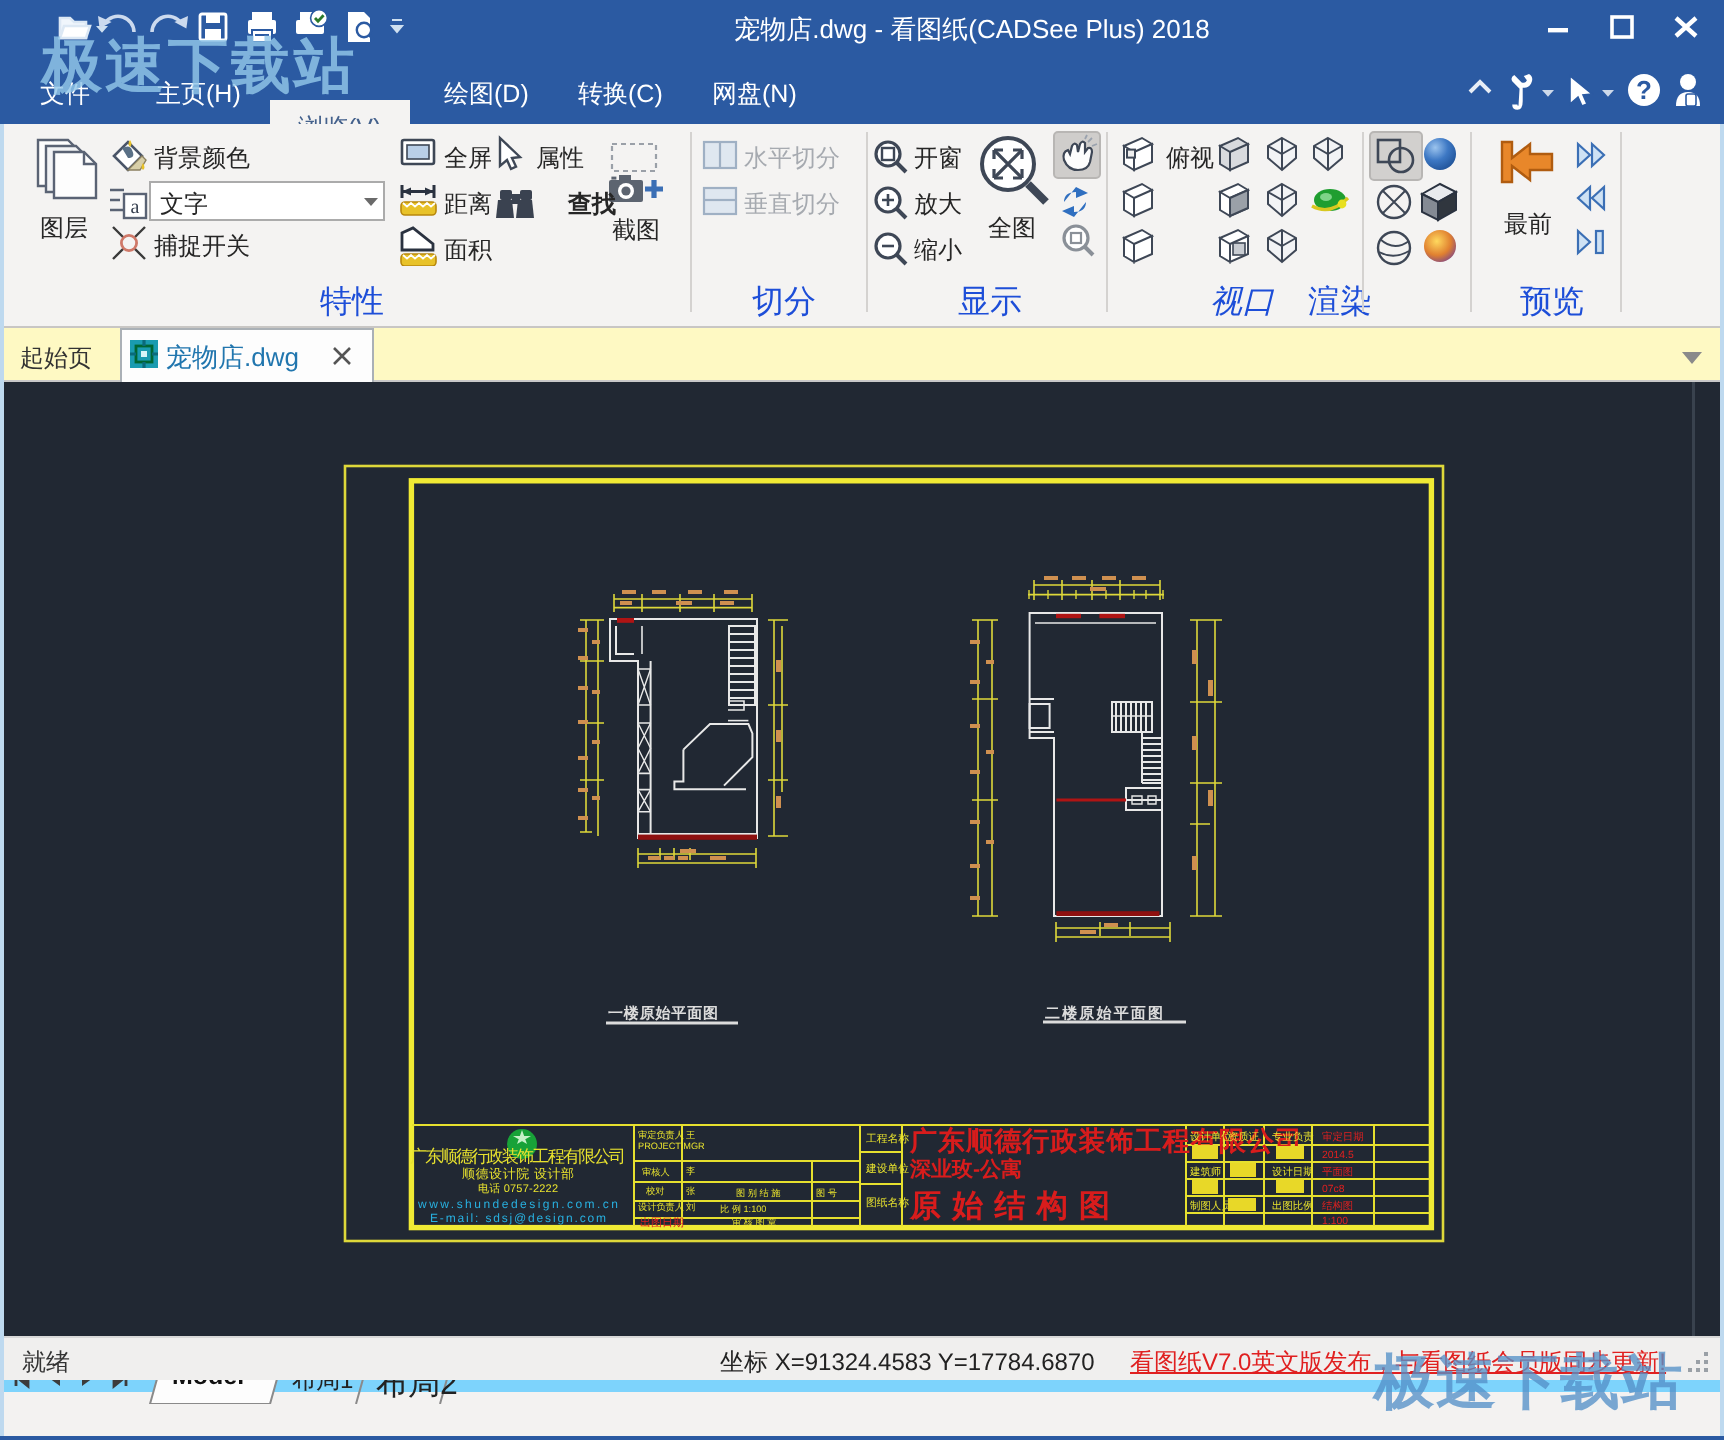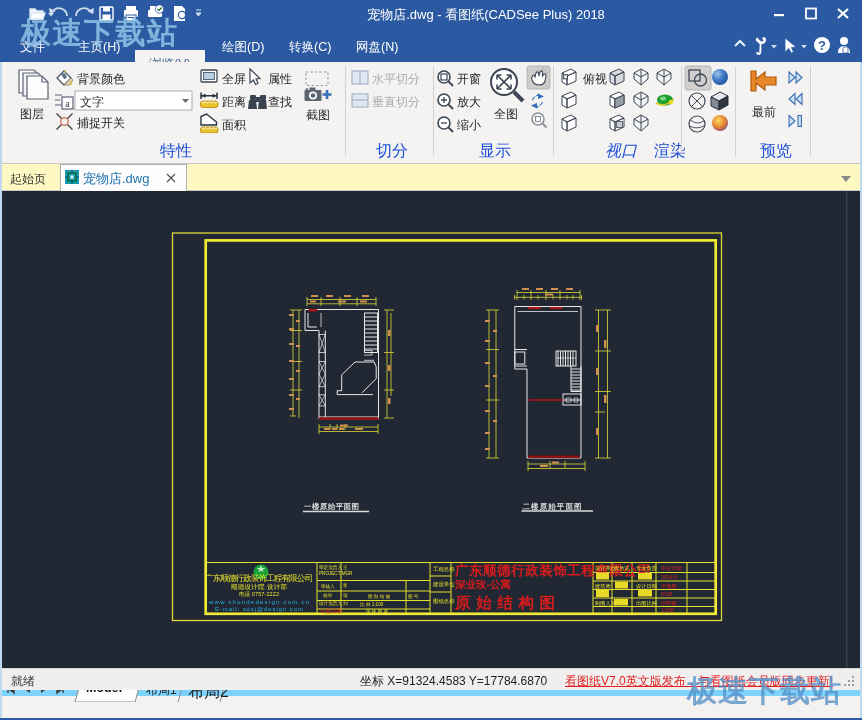--- a/index.html
+++ b/index.html
@@ -311,21 +311,21 @@
     <span class="rtext" style="left:80px;top:32px;">文字</span>
     <span class="rtext" style="left:77px;top:53px;">捕捉开关</span>
     <span class="rgray" style="left:372px;top:9px;">水平切分</span>
     <span class="rgray" style="left:372px;top:32px;">垂直切分</span>
     <span class="rtext" style="left:457px;top:9px;">开窗</span>
     <span class="rtext" style="left:457px;top:32px;">放大</span>
     <span class="rtext" style="left:457px;top:55px;">缩小</span>
     <span class="rtext" style="left:222px;top:9px;">全屏</span>
     <span class="rtext" style="left:268px;top:9px;">属性</span>
     <span class="rtext" style="left:222px;top:32px;">距离</span>
-    <span class="rtext" style="left:268px;top:32px;">查找</span>
+    <span class="rtext" style="left:284px;top:32px;font-weight:bold;">查找</span>
     <span class="rtext" style="left:222px;top:55px;">面积</span>
     <span class="rtext" style="left:306px;top:45px;">截图</span>
     <span class="rtext" style="left:494px;top:44px;">全图</span>
     <span class="rtext" style="left:583px;top:9px;">俯视</span>
     <span class="rtext" style="left:751px;top:42px;width:26px;text-align:center;">最前</span>
     <svg class="abs" style="left:200px;top:7px;" width="20" height="64" viewBox="0 0 20 64">
       <g>
         <rect x="1" y="1" width="16" height="12" rx="1" fill="#fff" stroke="#3e4756" stroke-width="1.3"></rect>
         <rect x="3.5" y="3.5" width="11" height="7" fill="#b9cfe8" stroke="#3e4756" stroke-width="0.8"></rect>
       </g>

